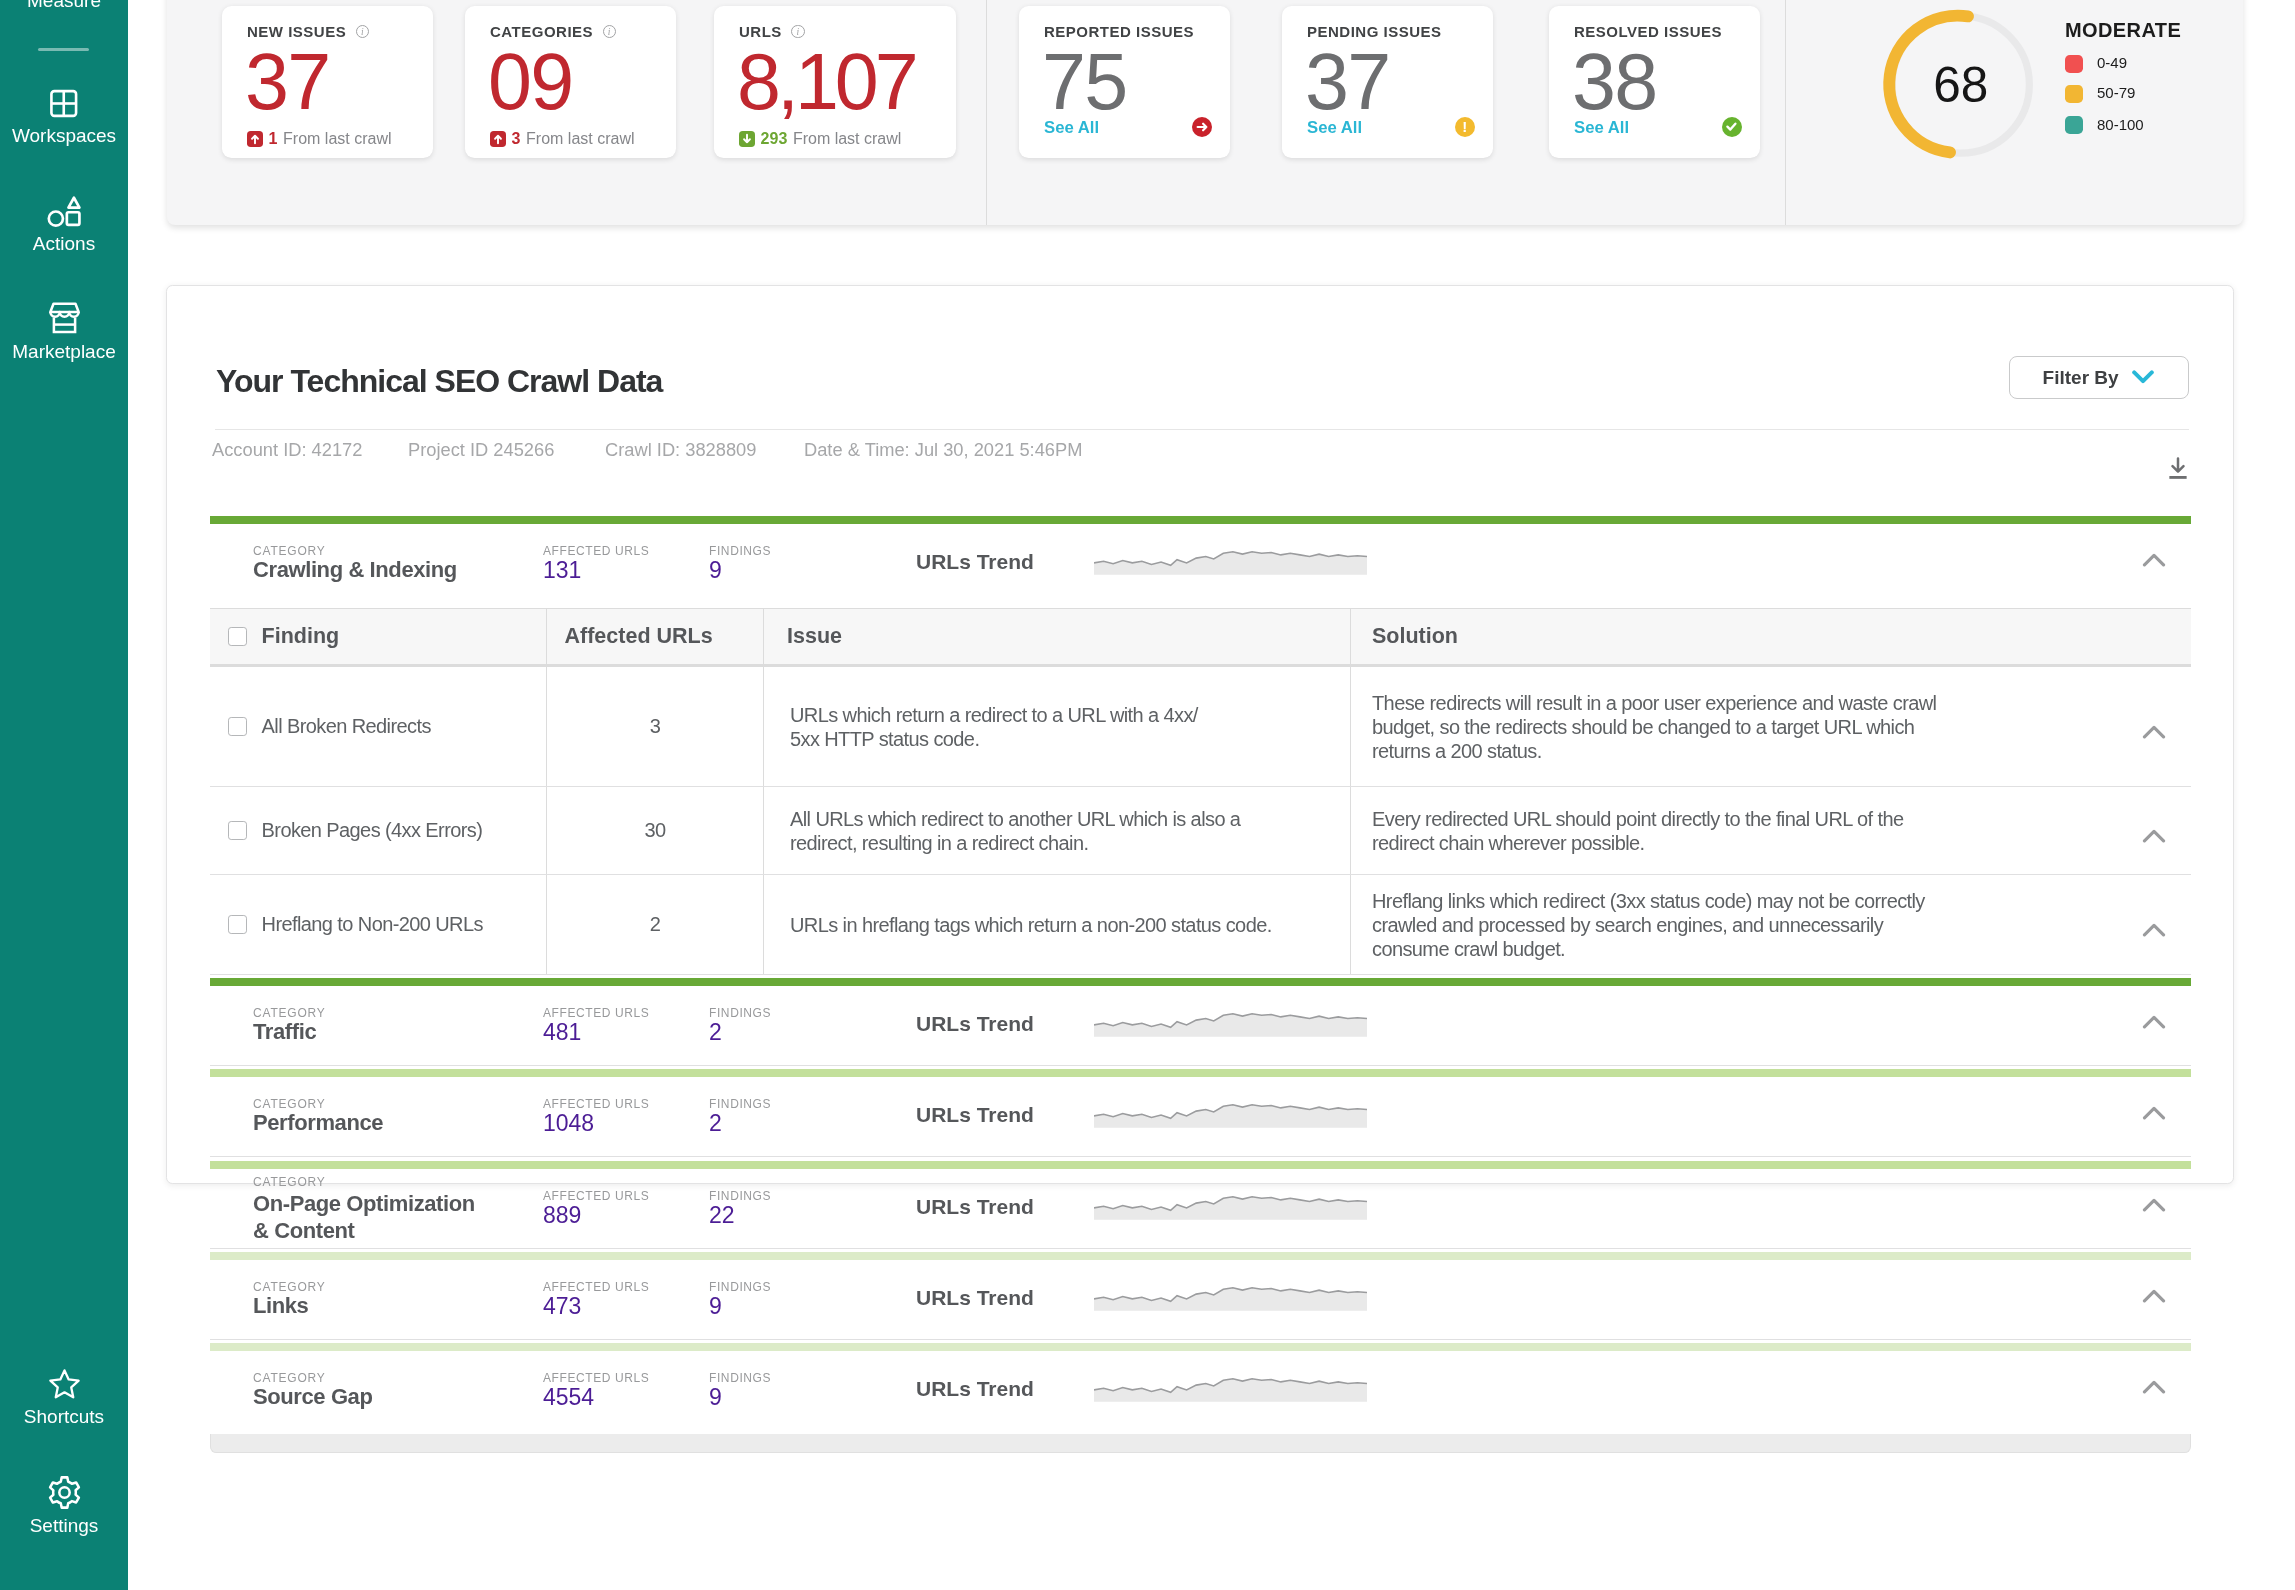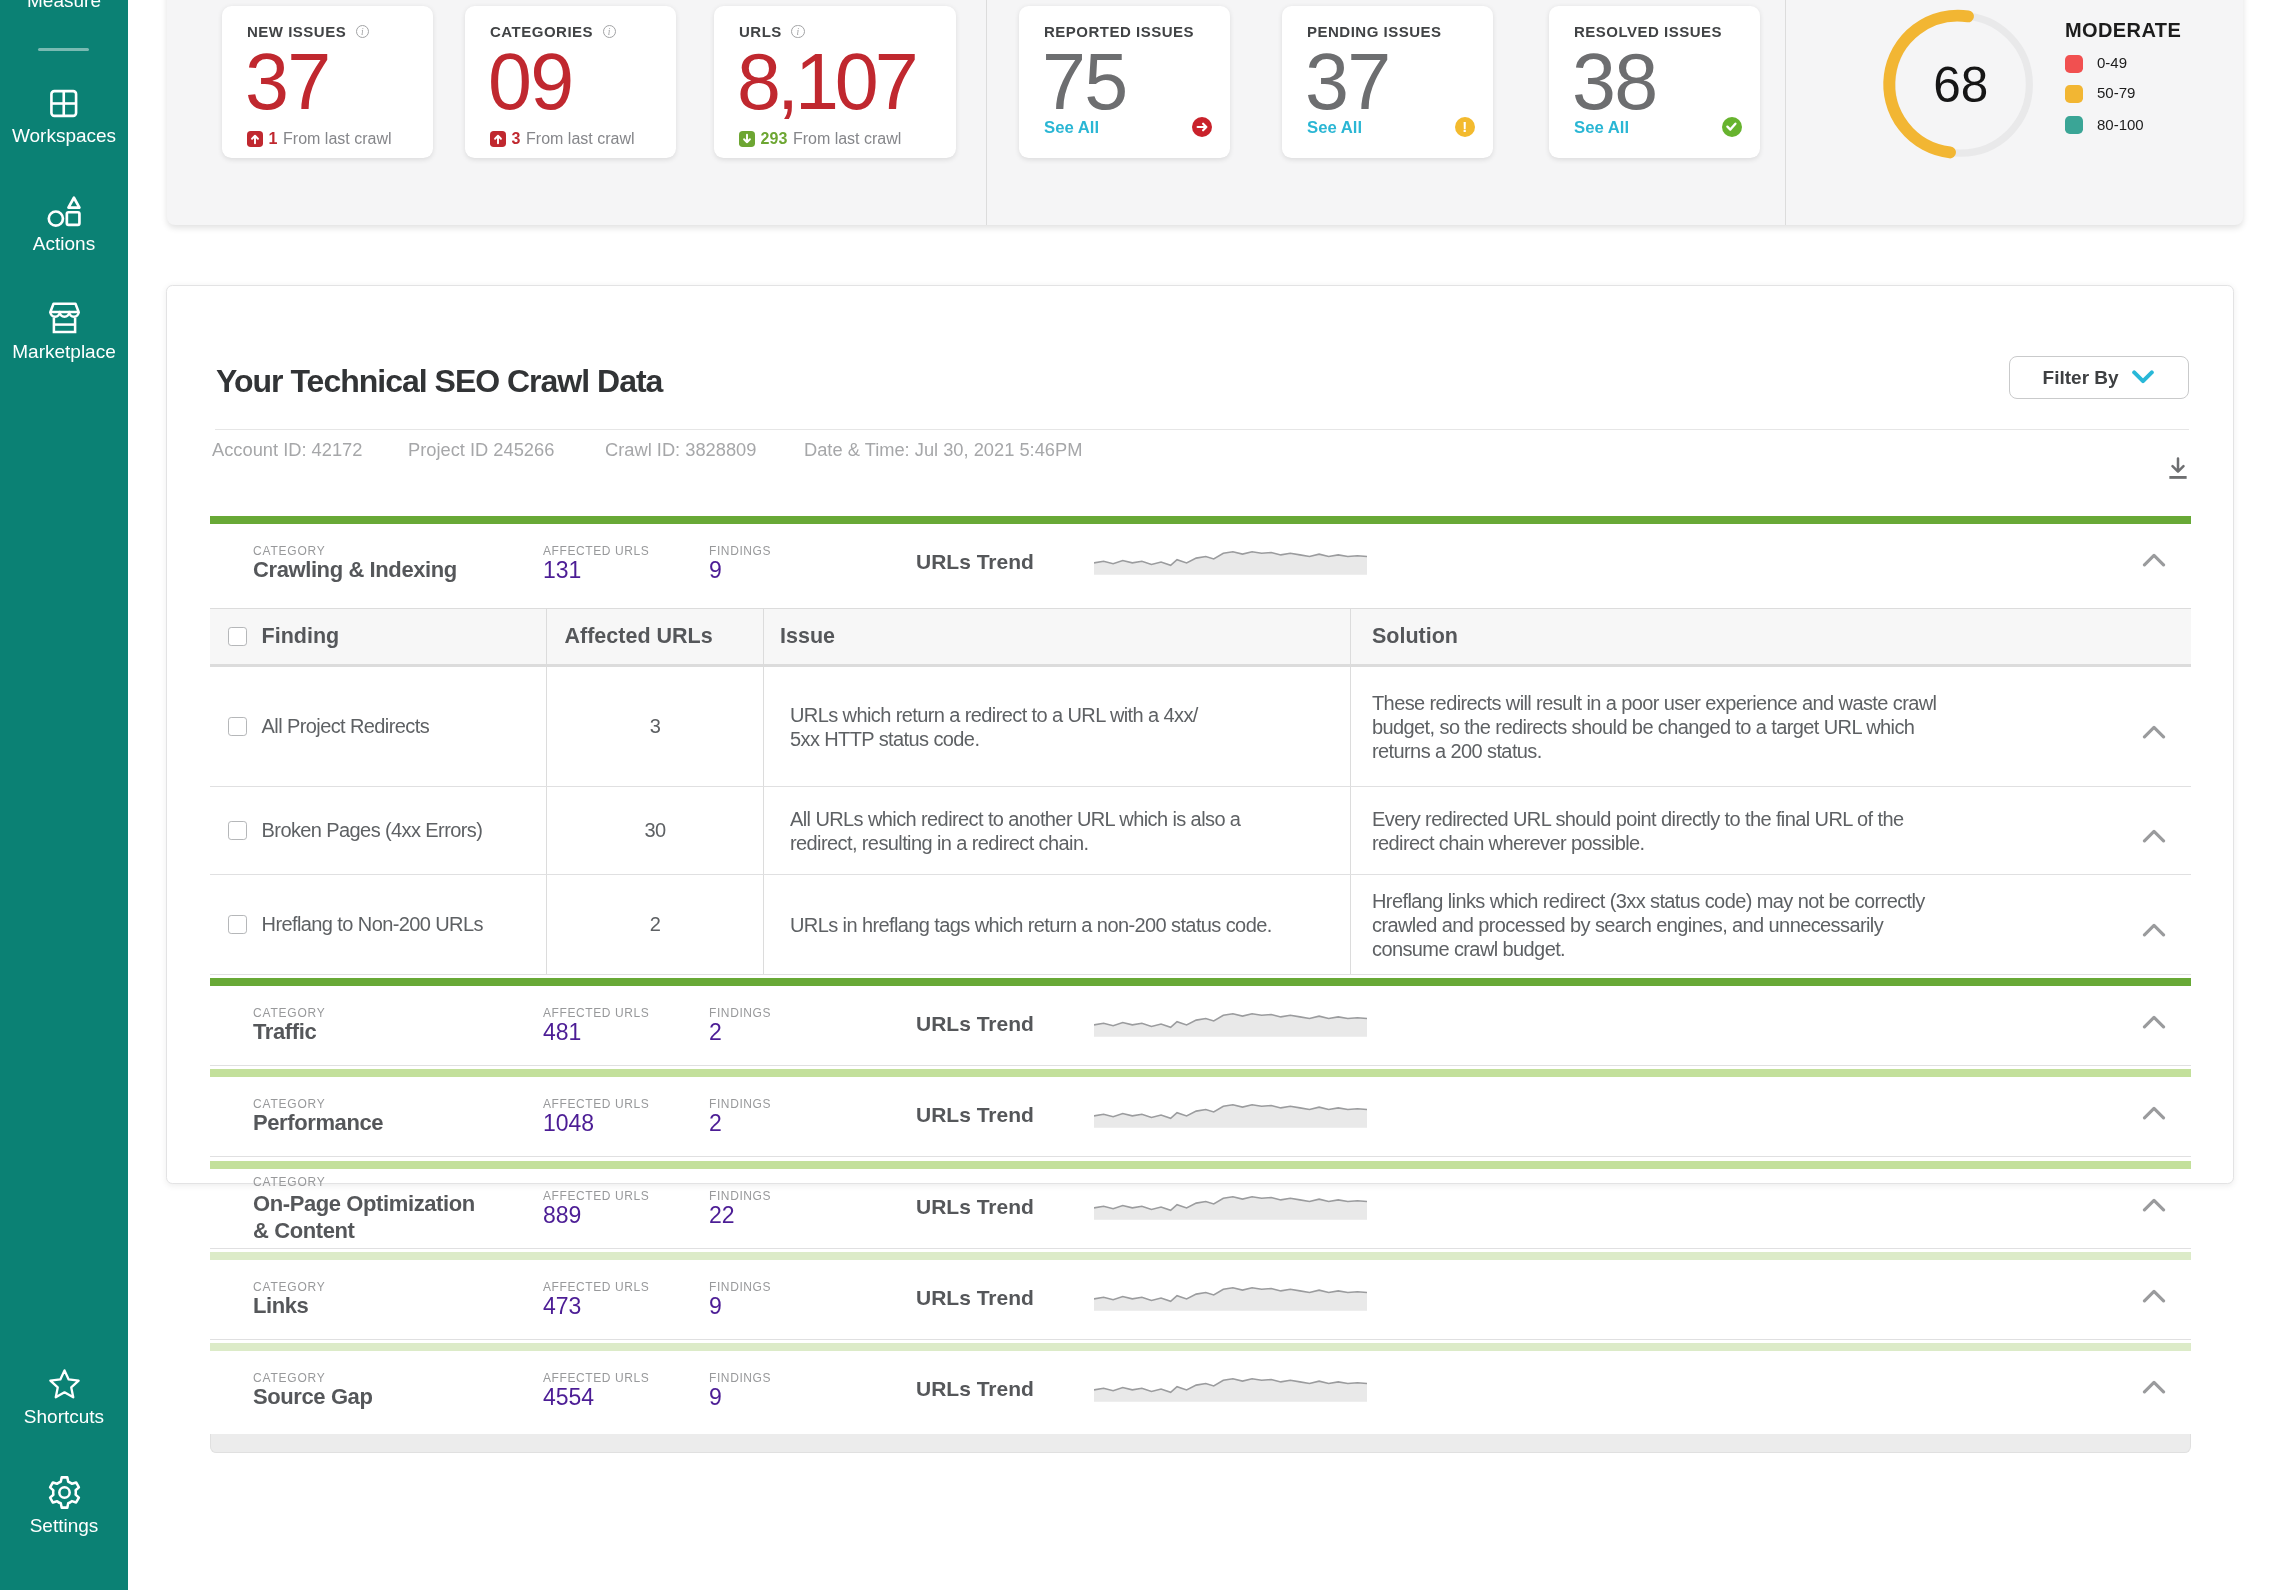--- a/index.html
+++ b/index.html
@@ -232,28 +232,28 @@
             <path d="M3 15 L15 3 L27 15" stroke="#9a9b9d" stroke-width="4" fill="none" stroke-linecap="round" stroke-linejoin="round"></path>
           </svg></div>
     </div>
 
     <div class="trow thead">
       <div class="cell1">
           <span class="ckbx"></span>
           <span class="fnd">Finding</span>
         </div>
       <div class="cell2" style="justify-content:flex-start;padding-left:17.5px">Affected URLs</div>
-      <div class="cell3" style="padding-left:16px">Issue</div>
+      <div class="cell3" style="padding-left:23px">Issue</div>
       <div class="cell4">Solution</div>
     </div>
 
     <div class="trow drow" style="height:120px">
       <div class="cell1">
           <span class="ckbx"></span>
-          <span class="fnd">All Project Redirects</span>
+          <span class="fnd">All Broken Redirects</span>
         </div>
       <div class="cell2">3</div>
       <div class="cell3 lh">URLs which return a redirect to a URL with a 4xx/<br>5xx HTTP status code.</div>
       <div class="cell4 lh">These redirects will result in a poor user experience and waste crawl<br>budget, so the redirects should be changed to a target URL which<br>returns a 200 status.
         <span class="rowchev"><svg width="24" height="14.3" viewBox="0 0 30 18">
               <path d="M3 15 L15 3 L27 15" stroke="#9a9b9d" stroke-width="4" fill="none" stroke-linecap="round" stroke-linejoin="round"></path>
             </svg></span></div>
     </div>
     <div class="trow drow" style="height:88px">
       <div class="cell1">

